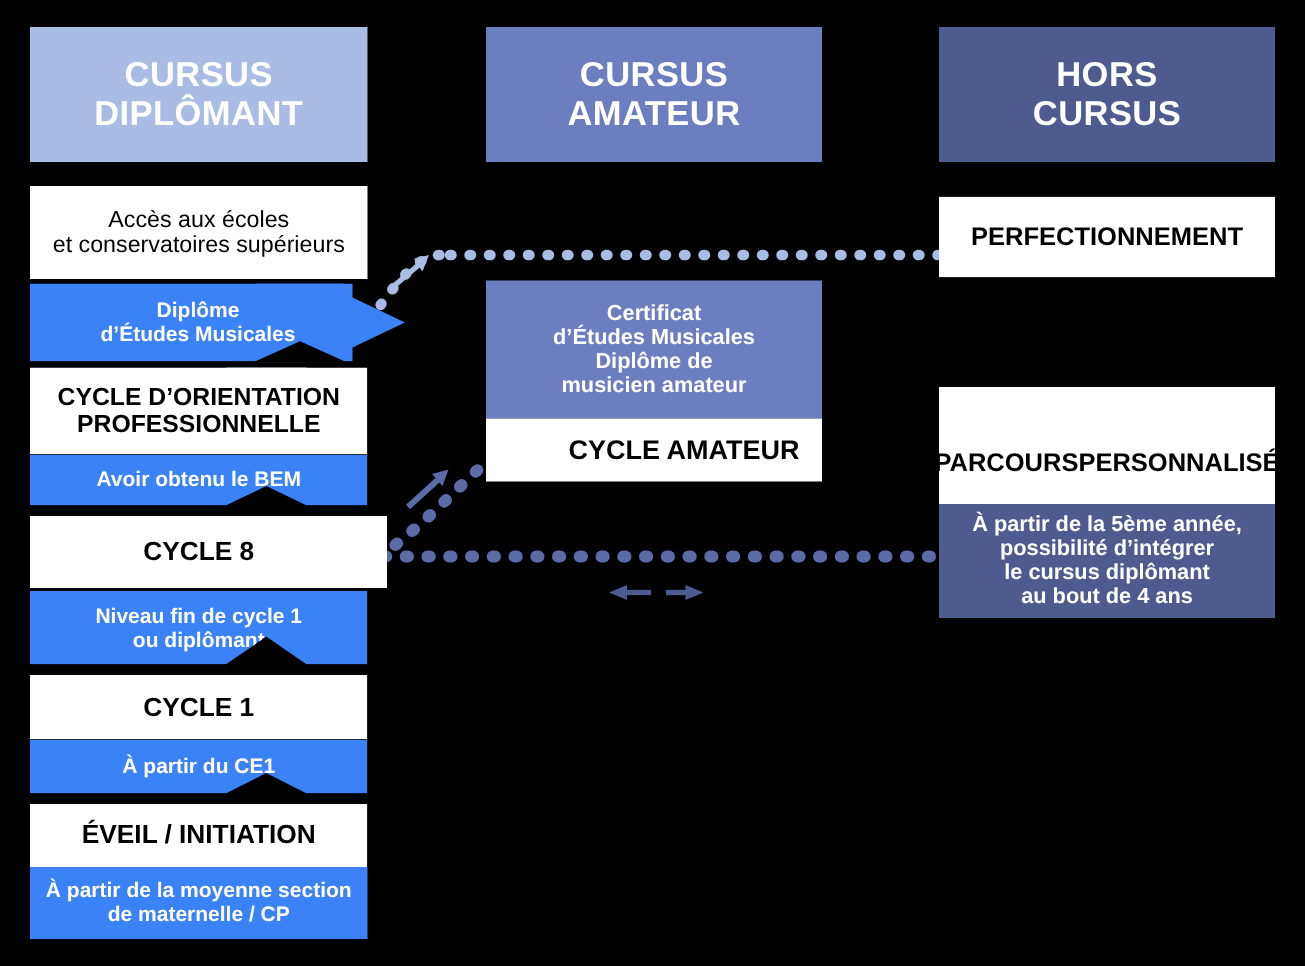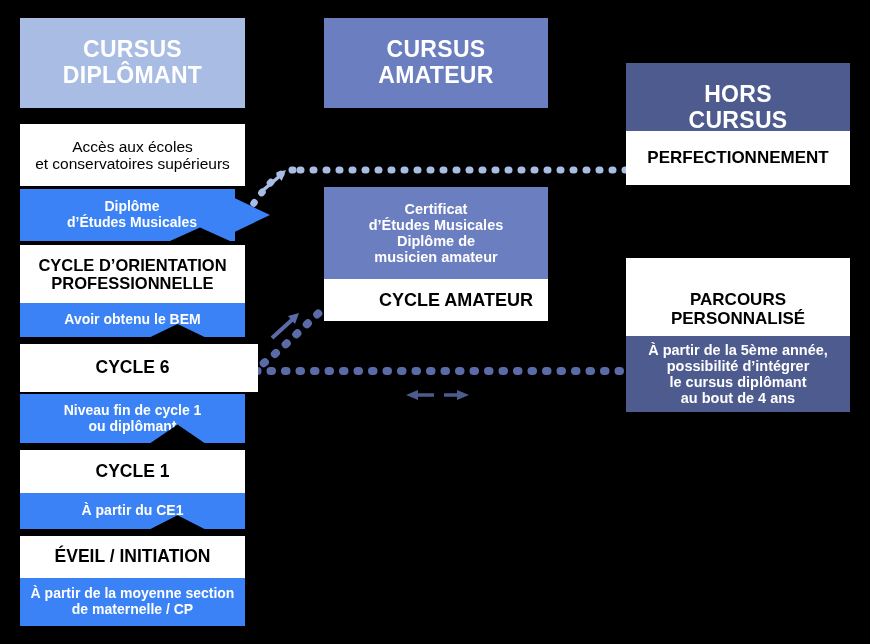--- a/index.html
+++ b/index.html
@@ -9,21 +9,21 @@
     -webkit-font-smoothing:antialiased;
   }
   .stage{position:absolute;left:0;top:0;width:870px;height:644px;}
 
   
   .blk{position:absolute;box-sizing:border-box;display:flex;align-items:center;
        justify-content:center;text-align:center;line-height:1.12;}
   .hdr{font-weight:bold;color:#fff;letter-spacing:.3px;}
   .hdr.h-light{background:#a8bce4;font-size:23px;}
   .hdr.h-mid{background:#6b7ec0;font-size:23px;}
-  .hdr.h-dark{background:#4e5b8e;font-size:23px;margin-top:45px;}
+  .hdr.h-dark{background:#4e5b8e;font-size:23px;}
 
   .white{background:#ffffff;color:#000;font-weight:bold;}
   .lightband{background:#3b82f6;color:#ffffff;font-weight:bold;}
   .midband{background:#6b7ec0;color:#ffffff;font-weight:bold;}
   .darkband{background:#4e5b8e;color:#ffffff;font-weight:bold;}
 
   .t-reg{font-weight:normal;}
 
   
   
@@ -112,21 +112,21 @@
   <div class="blk white chev-white-plain" style="left:20px;top:245px;width:225px;height:58px;font-size:16.5px;flex-direction:column;">
     <span>CYCLE D’ORIENTATION</span>
     <span>PROFESSIONNELLE</span>
   </div>
 
   <div class="blk lightband chev-band-nb" style="left:20px;top:303px;width:225px;height:34px;font-size:14px;">
     <span>Avoir obtenu le BEM</span>
   </div>
 
   <div class="blk white chev-white" style="left:20px;top:344px;width:238px;height:48px;font-size:17.5px;padding-right:13px;">
-    <span>CYCLE 6</span>
+    <span>CYCLE 8</span>
   </div>
 
   <div class="blk lightband chev-band-nb" style="left:20px;top:394px;width:225px;height:49px;font-size:14px;flex-direction:column;">
     <span>Niveau fin de cycle 1</span>
     <span>ou diplômant</span>
   </div>
 
   <div class="blk white chev-white-plain" style="left:20px;top:450px;width:225px;height:43px;font-size:17.5px;">
     <span>CYCLE 1</span>
   </div>
@@ -162,21 +162,21 @@
 
   <div class="blk hdr h-dark" style="left:626px;top:18px;width:224px;height:90px;flex-direction:column;">
     <span>HORS</span>
     <span>CURSUS</span>
   </div>
 
   <div class="blk white callout-left" style="left:626px;top:131px;width:224px;height:54px;font-size:17px;">
     <span>PERFECTIONNEMENT</span>
   </div>
 
-  <div class="blk white" style="left:626px;top:258px;width:224px;height:102px;font-size:17px;flex-direction:column;">
+  <div class="blk white" style="left:626px;top:258px;width:224px;height:102px;font-size:17px;flex-direction:row;">
     <span>PARCOURS</span>
     <span>PERSONNALISÉ</span>
   </div>
 
   <div class="blk darkband callout-left" style="left:626px;top:336px;width:224px;height:76px;font-size:14.5px;flex-direction:column;">
     <span>À partir de la 5ème année,</span>
     <span>possibilité d’intégrer</span>
     <span>le cursus diplômant</span>
     <span>au bout de 4 ans</span>
   </div>

